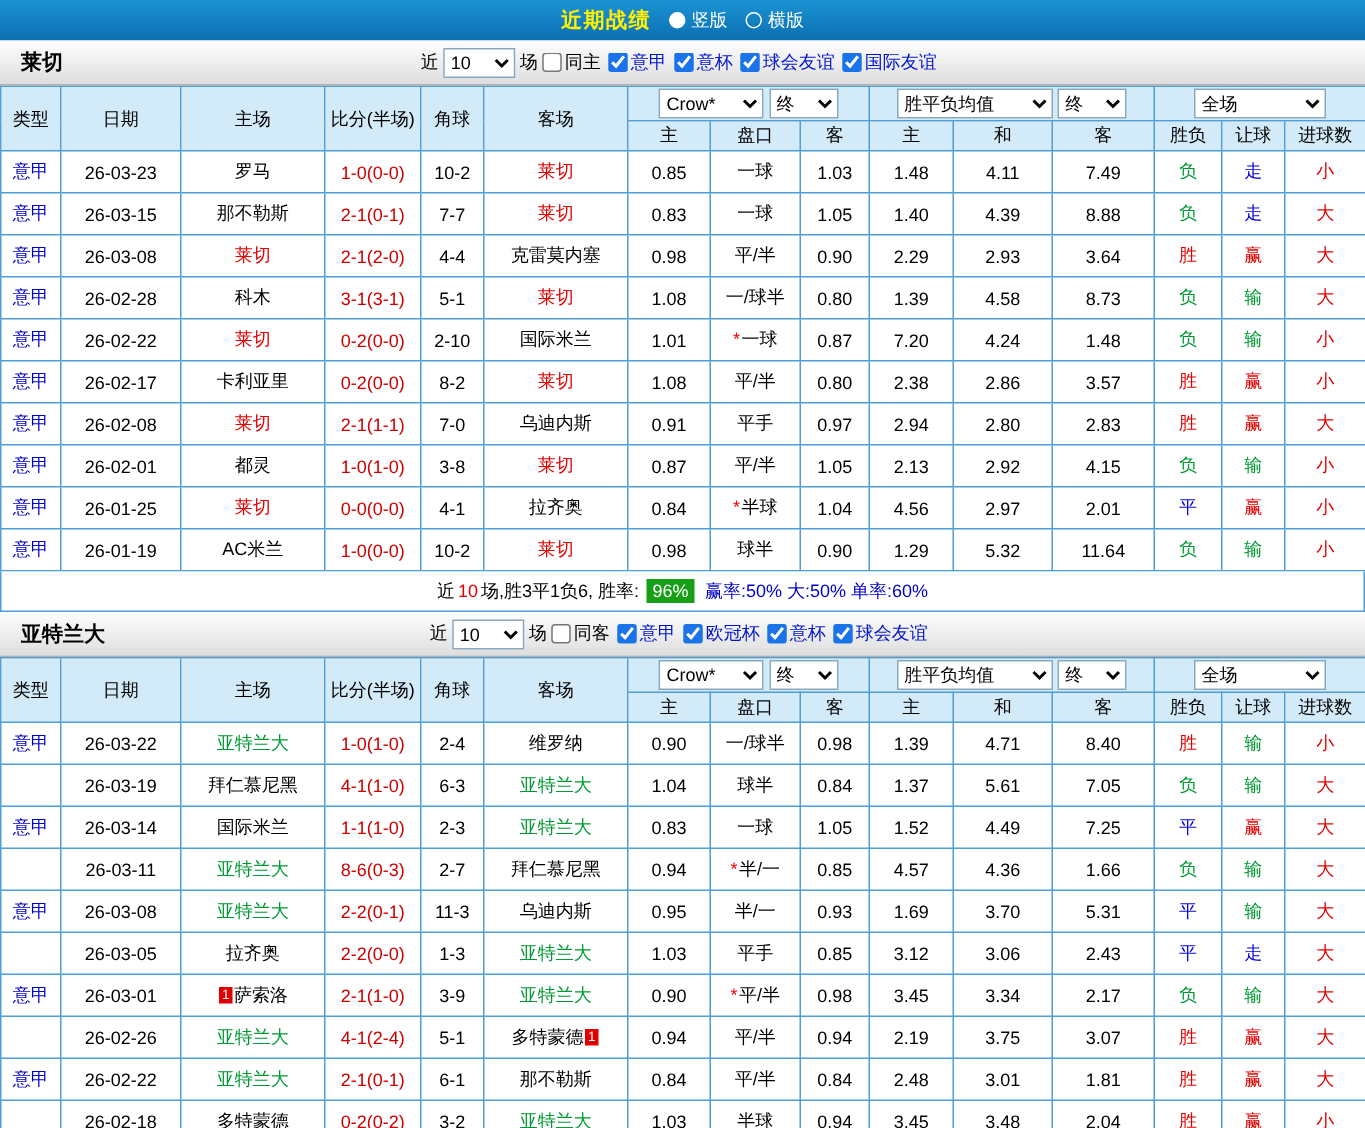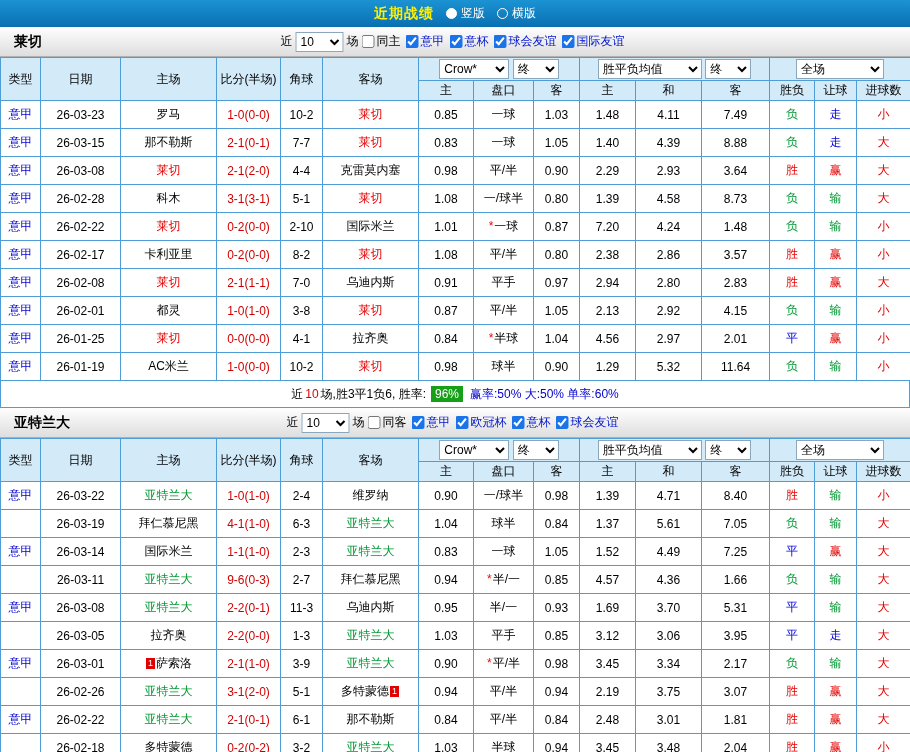--- a/index.html
+++ b/index.html
@@ -459,21 +459,21 @@
           <td class="odds">4.49</td>
           <td class="odds">7.25</td>
           <td class="res c-blue">平</td>
           <td class="res c-red">赢</td>
           <td class="res c-red">大</td>
         </tr>
         <tr>
           <td class="league lg-red">欧冠杯</td>
           <td class="date">26-03-11</td>
           <td class="team c-green"><span>亚特兰大</span></td>
-          <td class="score">9-6(0-3)</td>
+          <td class="score">8-6(0-3)</td>
           <td class="corner">2-7</td>
           <td class="team"><span>拜仁慕尼黑</span></td>
           <td class="odds">0.94</td>
           <td class="odds"><span class="star">*</span><span>半/一</span></td>
           <td class="odds">0.85</td>
           <td class="odds">4.57</td>
           <td class="odds">4.36</td>
           <td class="odds">1.66</td>
           <td class="res c-green">负</td>
           <td class="res c-green">输</td>
@@ -501,21 +501,21 @@
           <td class="date">26-03-05</td>
           <td class="team"><span>拉齐奥</span></td>
           <td class="score">2-2(0-0)</td>
           <td class="corner">1-3</td>
           <td class="team c-green"><span>亚特兰大</span></td>
           <td class="odds">1.03</td>
           <td class="odds"><span>平手</span></td>
           <td class="odds">0.85</td>
           <td class="odds">3.12</td>
           <td class="odds">3.06</td>
-          <td class="odds">3.95</td>
+          <td class="odds">2.43</td>
           <td class="res c-blue">平</td>
           <td class="res c-blue">走</td>
           <td class="res c-red">大</td>
         </tr>
         <tr>
           <td class="league lg-yellow">意甲</td>
           <td class="date">26-03-01</td>
           <td class="team"><span class="card-badge">1</span><span>萨索洛</span></td>
           <td class="score">2-1(1-0)</td>
           <td class="corner">3-9</td>
@@ -527,21 +527,21 @@
           <td class="odds">3.34</td>
           <td class="odds">2.17</td>
           <td class="res c-green">负</td>
           <td class="res c-green">输</td>
           <td class="res c-red">大</td>
         </tr>
         <tr>
           <td class="league lg-red">欧冠杯</td>
           <td class="date">26-02-26</td>
           <td class="team c-green"><span>亚特兰大</span></td>
-          <td class="score">3-1(2-0)</td>
+          <td class="score">4-1(2-4)</td>
           <td class="corner">5-1</td>
           <td class="team"><span>多特蒙德</span><span class="card-badge">1</span></td>
           <td class="odds">0.94</td>
           <td class="odds"><span>平/半</span></td>
           <td class="odds">0.94</td>
           <td class="odds">2.19</td>
           <td class="odds">3.75</td>
           <td class="odds">3.07</td>
           <td class="res c-red">胜</td>
           <td class="res c-red">赢</td>

